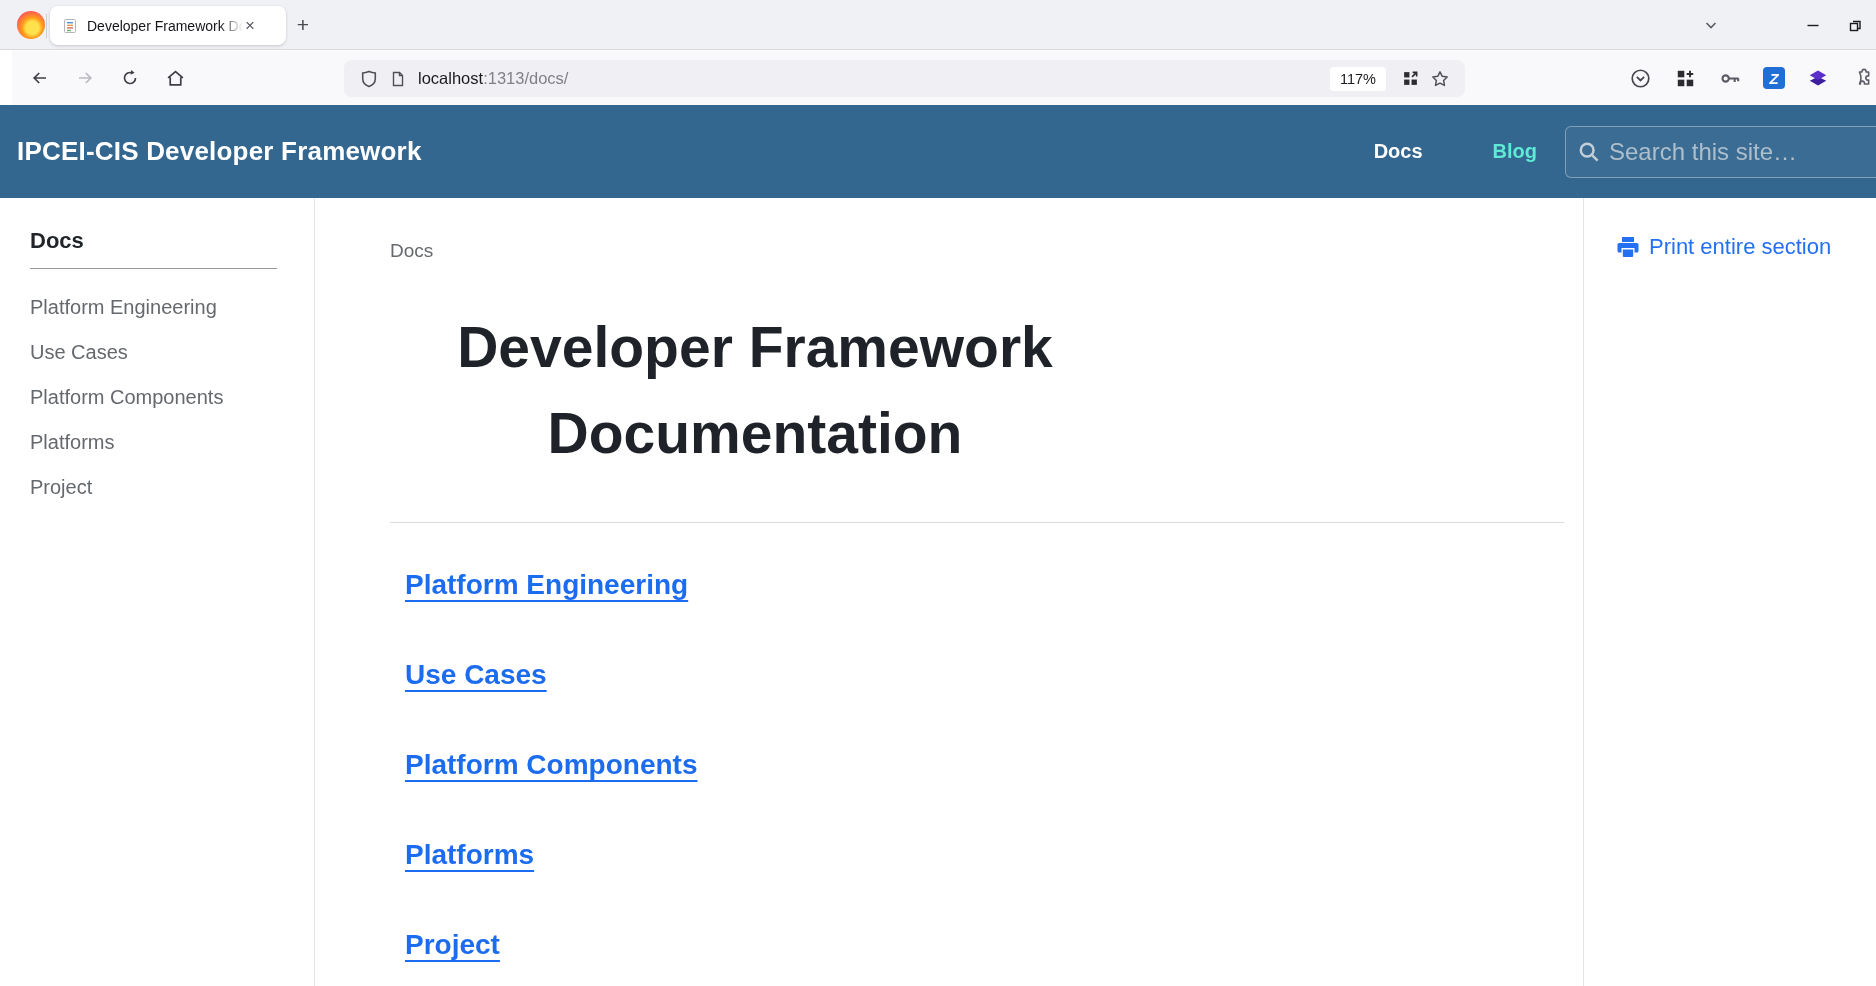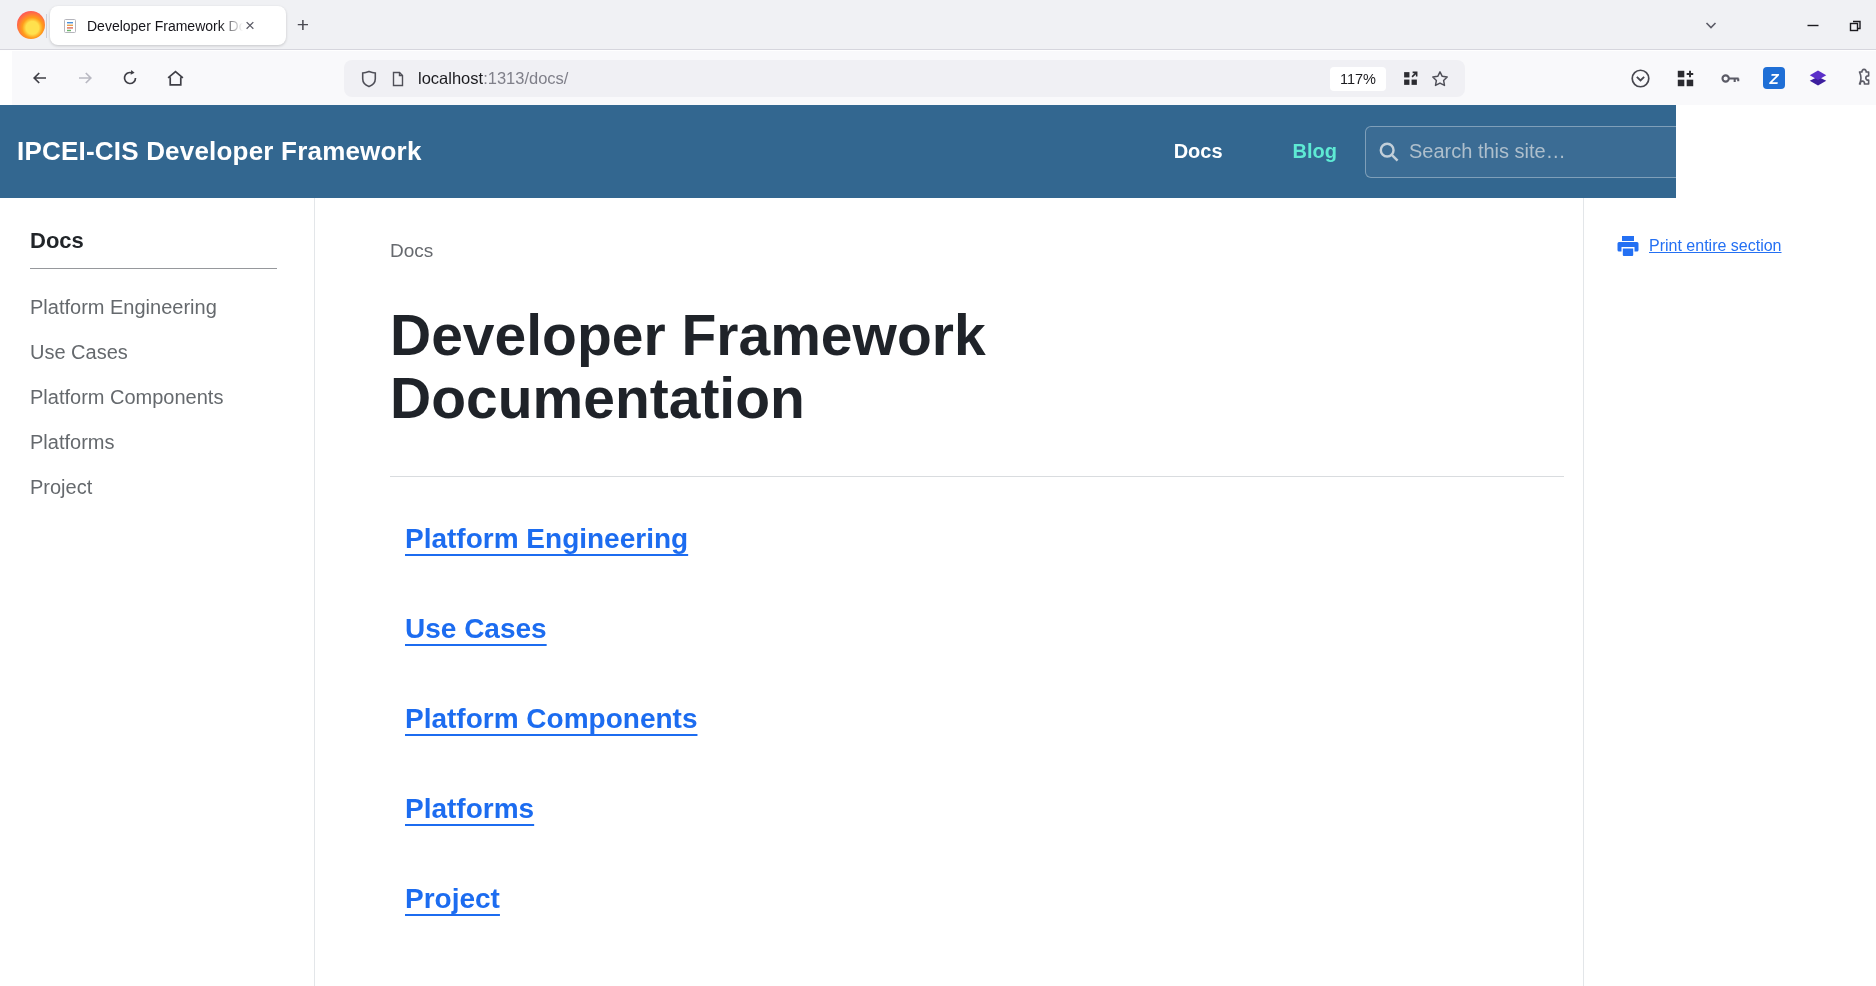--- a/index.html
+++ b/index.html
@@ -35,54 +35,54 @@
   .url-text { font-size:16.5px; margin-left:6px; flex:1; white-space:nowrap; }
   .url-host { color:#1b1b1f; }
   .url-path { color:#80808a; }
   .zoom-badge { background:#fff; border-radius:4px; font-size:14.5px; color:#1b1b1f; padding:4px 10px; margin-right:10px;margin-left:44px; }
   .right-icons { position:absolute; right:13px; top:0; height:54px; display:flex; align-items:center; gap:21px; }
   .ext-btn { width:24px; height:24px; display:flex; align-items:center; justify-content:center; color:#47474f; }
   .z-badge { width:22px; height:22px; border-radius:4px; background:#1f6fd6; color:#fff; font-weight:bold;
              font-size:15px; display:flex; align-items:center; justify-content:center; font-style:italic; }
 
   
-  .site-header { position:absolute; left:0; top:105px; width:1676px; height:93px; background:#336790;
+  .site-header { position:absolute; left:0; top:105px; width:1876px; height:93px; background:#336790;
                  display:flex; align-items:center; overflow:hidden; }
   .brand { color:#fff; font-size:26px; font-weight:bold; margin-left:17px; letter-spacing:.2px; }
   .header-right { margin-left:auto; display:flex; align-items:center; }
   .nav-link { font-size:20px; font-weight:bold; margin-left:38px; }
   .nav-link.active { color:#ffffff; }
   .nav-link.inactive { color:#5eead4;padding-left:32px; }
   .search-box { margin-left:28px; margin-right:-19px; width:330px; height:52px; border:1px solid rgba(255,255,255,.35);
                 background:rgba(255,255,255,.04); border-radius:6px; display:flex; align-items:center; padding:0 12px; }
   .search-box .s-icon { color:#c2cfd9; display:flex; }
-  .search-input { background:transparent; border:none; outline:none; font-size:20px; color:#e8eef3;
+  .search-input { background:transparent; border:none; outline:none; font-size:24px; color:#e8eef3;
                   margin-left:9px; width:250px; font-family:"Liberation Sans",sans-serif; }
   .search-input::placeholder { color:#aebfcc; opacity:1; }
 
   
   .page { position:absolute; left:0; top:198px; width:1876px; height:788px; display:flex; background:#fff; }
 
   .sidebar { width:315px; flex:0 0 315px; border-right:1px solid #e3e6e9; padding:30px 0 0 30px; }
   .sidebar-title { font-size:22px; font-weight:bold; color:#212529; }
   .sidebar-rule { border:none; border-top:1px solid #96989c; width:247px; margin:14px 0 16px 0; }
   .side-list { list-style:none; }
   .side-item { font-size:20px; color:#65696d; height:45px; display:flex; align-items:center; cursor:pointer; }
 
   .main { flex:1 1 auto; padding:42px 19px 0 75px; }
   .breadcrumb { font-size:19px; color:#66696e; margin-bottom:42px; }
-  .page-title { font-size:57px; line-height:63px; font-weight:bold; color:#1f2329; max-width:730px; margin-bottom:46px; }
+  .page-title { font-size:57px; line-height:86px; font-weight:bold; color:#1f2329; max-width:730px; margin-bottom:46px;text-align:center; }
   .intro { font-size:20.5px; color:#212529; margin-bottom:20px; }
   .main-rule { border:none; border-top:1px solid #d9dcdf; margin:0; }
   .section-links { margin-top:46px; }
   .section-link { display:table; font-size:28px; font-weight:bold; color:#1c6cf0; margin:0 0 58px 15px;
                   text-decoration:underline; text-decoration-thickness:2px; text-underline-offset:6px; cursor:pointer; }
 
   .toc { width:293px; flex:0 0 293px; border-left:1px solid #e3e6e9; padding:36px 0 0 32px; }
-  .print-link { display:flex; align-items:center; gap:9px; color:#2470f3; font-size:16px; cursor:pointer;text-decoration:underline; }
+  .print-link { display:flex; align-items:center; gap:9px; color:#2470f3; font-size:22px; cursor:pointer; }
 
   svg { display:block; }
 </style>
 </head>
 <body>
 
 <div class="titlebar">
   <div class="ff-logo"></div>
   <div class="tab-sep"></div>
 

